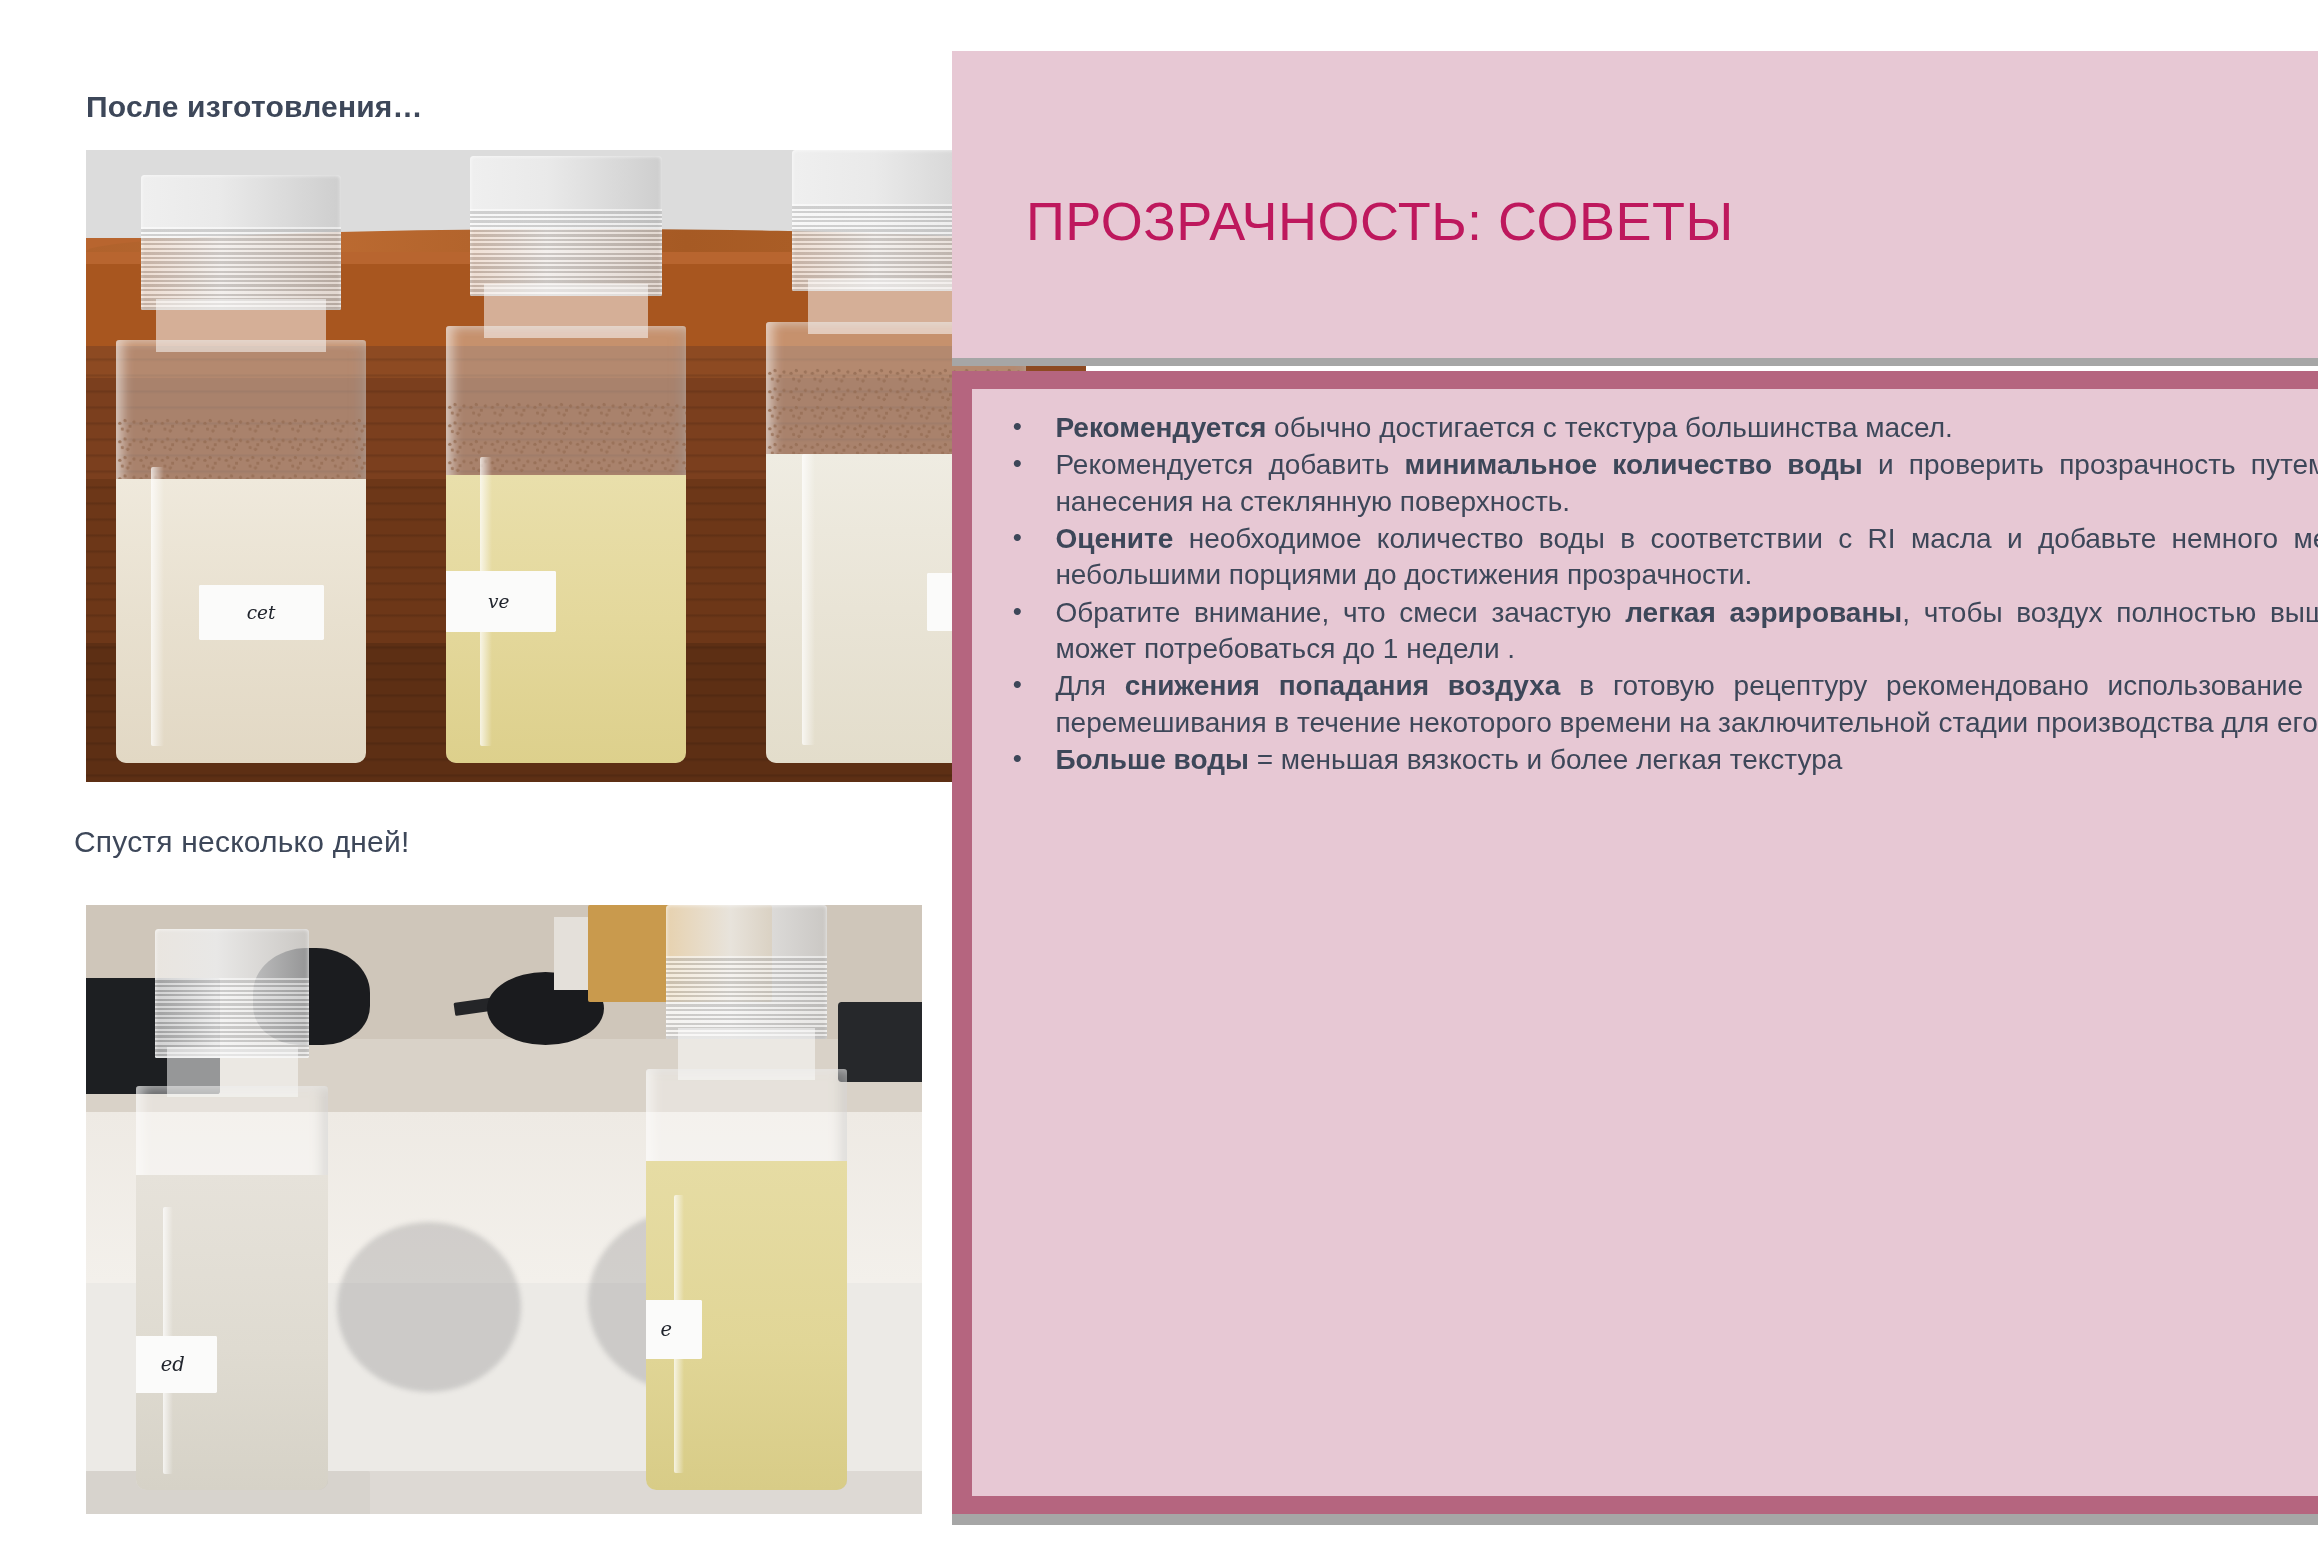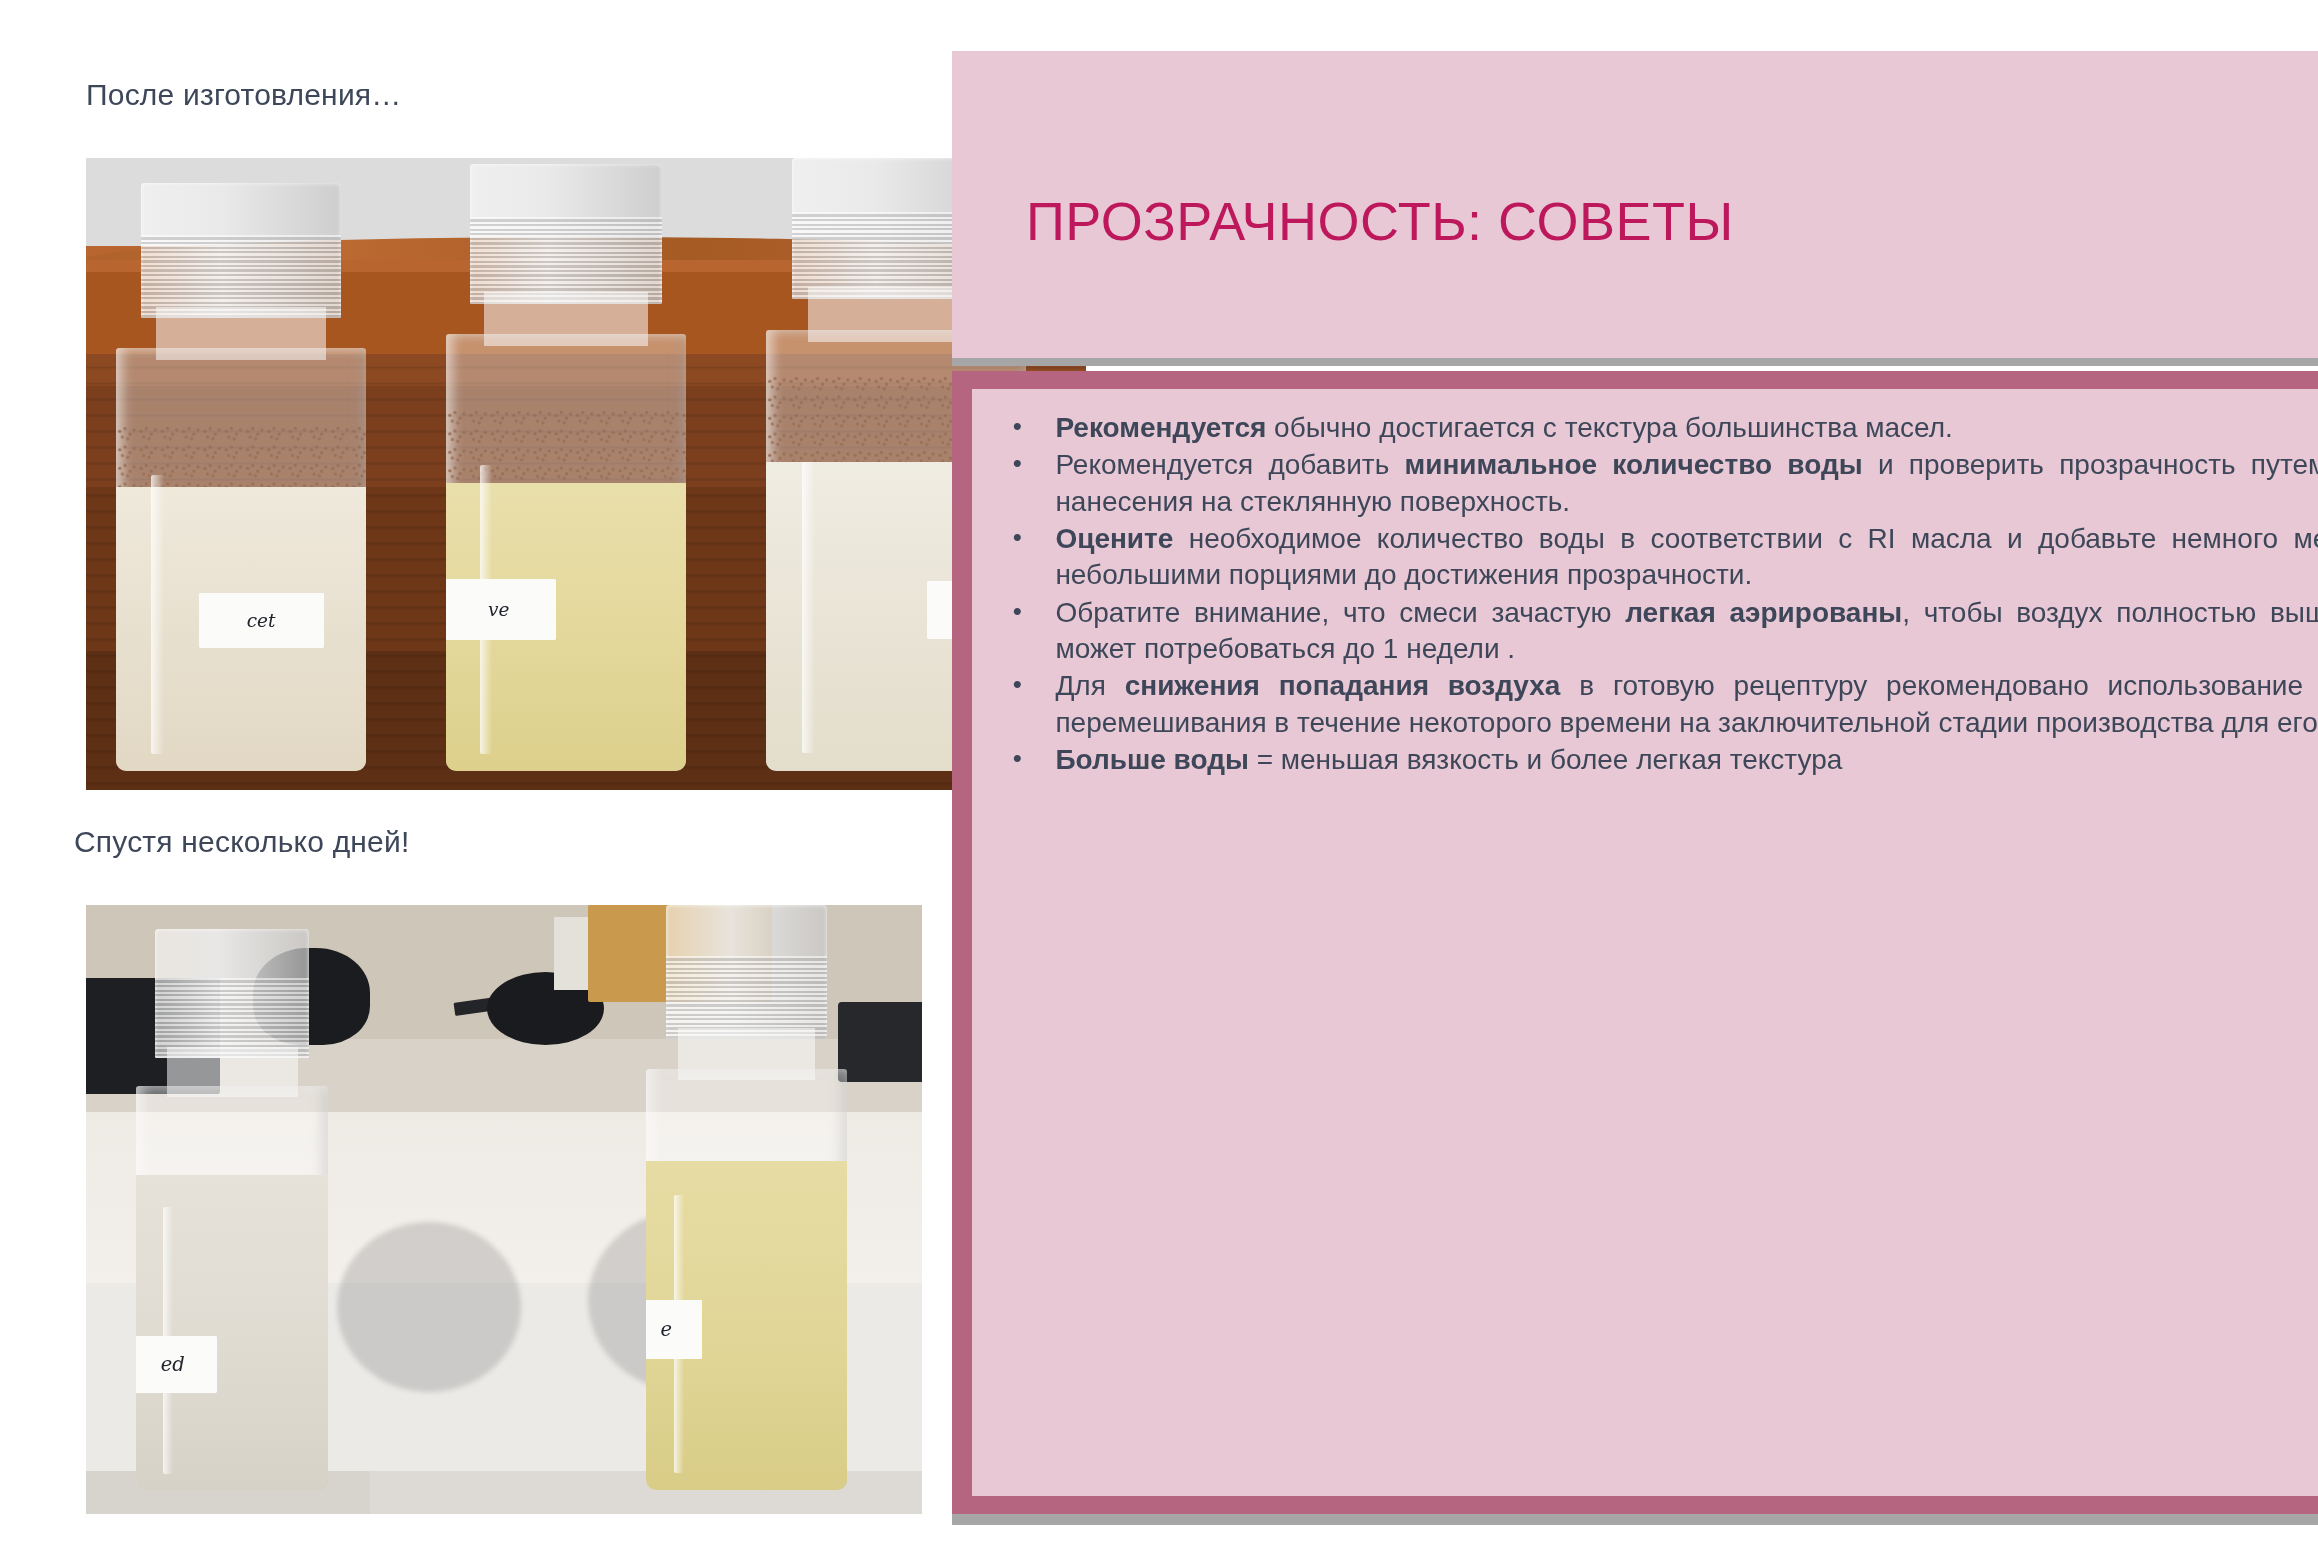--- a/index.html
+++ b/index.html
@@ -17,29 +17,29 @@
 
   
   .caption {
     position: absolute;
     color: #3d4759;
     font-size: 30px;
     font-weight: 400;
     letter-spacing: 0.2px;
     white-space: nowrap;
   }
-  #caption-after   { left: 86px; top: 78px; }
+  #caption-after   { left: 86px; top: 90px; font-weight: bold; }
   #caption-later   { left: 74px; top: 825px; }
 
   .photo {
     position: absolute;
     overflow: hidden;
   }
   #photo-fresh {
-    left: 86px; top: 158px;
+    left: 86px; top: 150px;
     width: 1000px; height: 632px; text-align: right;
   }
   #photo-aged {
     left: 86px; top: 905px;
     width: 836px; height: 609px;
   }
 
   
   .scene-wood {
     position: absolute; inset: 0;

